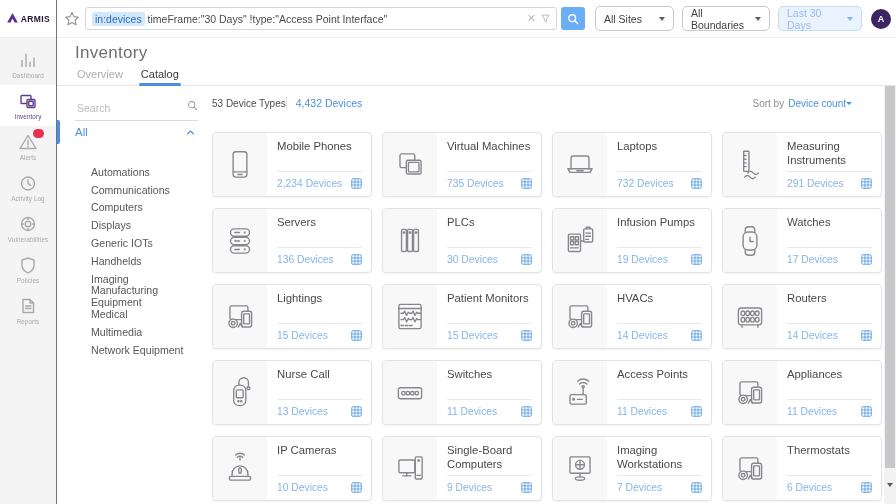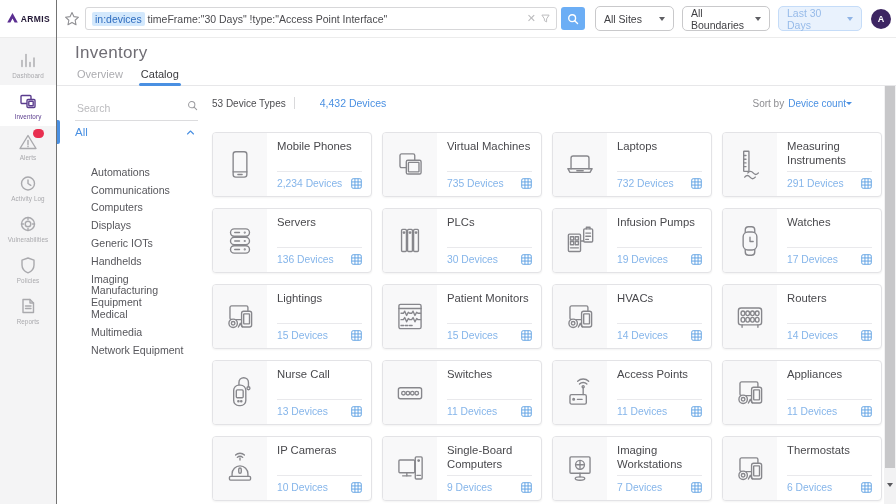--- a/index.html
+++ b/index.html
@@ -56,21 +56,21 @@
   .cat-all-label{margin-left:15px;font-size:11.5px;color:#4a90e2;flex:1;}
   .cat-all .chev{margin-right:12px;display:flex;}
   .cat-all svg{width:9px;height:9px;stroke:#4a90e2;fill:none;stroke-width:1.5;stroke-linecap:round;stroke-linejoin:round;}
   .cat-list{position:absolute;left:18px;top:61px;right:0;list-style:none;margin:16px;padding:0;}
   .cat-list li{height:17.8px;font-size:10.6px;color:#57575c;display:flex;align-items:center;cursor:pointer;}
 
   
   .main{position:absolute;left:212px;top:86px;width:670px;bottom:0;}
   .main-head{position:absolute;top:11px;left:0;right:30px;display:flex;align-items:baseline;}
   .dt-title{font-size:10px;color:#4c4c50;}
-  .dt-count{margin-left:8px;padding-left:25px;border-left:1px solid #d9d9db;font-size:10.5px;color:#4a90e2;cursor:pointer;}
+  .dt-count{padding-left:9px;border-left:1px solid #d9d9db;font-size:10.5px;color:#4a90e2;cursor:pointer;}
   .sort{margin-left:auto;font-size:10px;color:#8e8e92;display:flex;align-items:center;gap:4px;}
   .sort-val{color:#4a90e2;cursor:pointer;display:flex;align-items:center;gap:0;}
   .sort-val .caret{border-top-color:#4a90e2;border-left-width:3px;border-right-width:3px;border-top-width:3.5px;}
   .grid{position:absolute;top:46px;left:0;display:grid;grid-template-columns:repeat(4,160px);grid-auto-rows:65px;gap:11px 10px;}
   .card{background:#fff;border:1px solid #e3e3e6;border-radius:4px;box-shadow:0 1px 2px rgba(0,0,0,.05);display:flex;overflow:hidden;cursor:pointer;}
   .card-icon-wrap{width:54px;background:#f8f8f9;display:flex;align-items:center;justify-content:center;flex-shrink:0;}
   .card-icon-wrap svg{width:38px;height:38px;stroke:#87878c;fill:none;stroke-width:1.3;stroke-linecap:round;stroke-linejoin:round;}
   .card-body{flex:1;display:flex;flex-direction:column;padding:7px 9px 6px 10px;box-sizing:border-box;min-width:0;}
   .card-title{flex:1;font-size:11.3px;color:#49494d;line-height:1.2;overflow:hidden;}
   .card-divider{border-top:1px solid #e9e9ec;margin-bottom:5px;}

